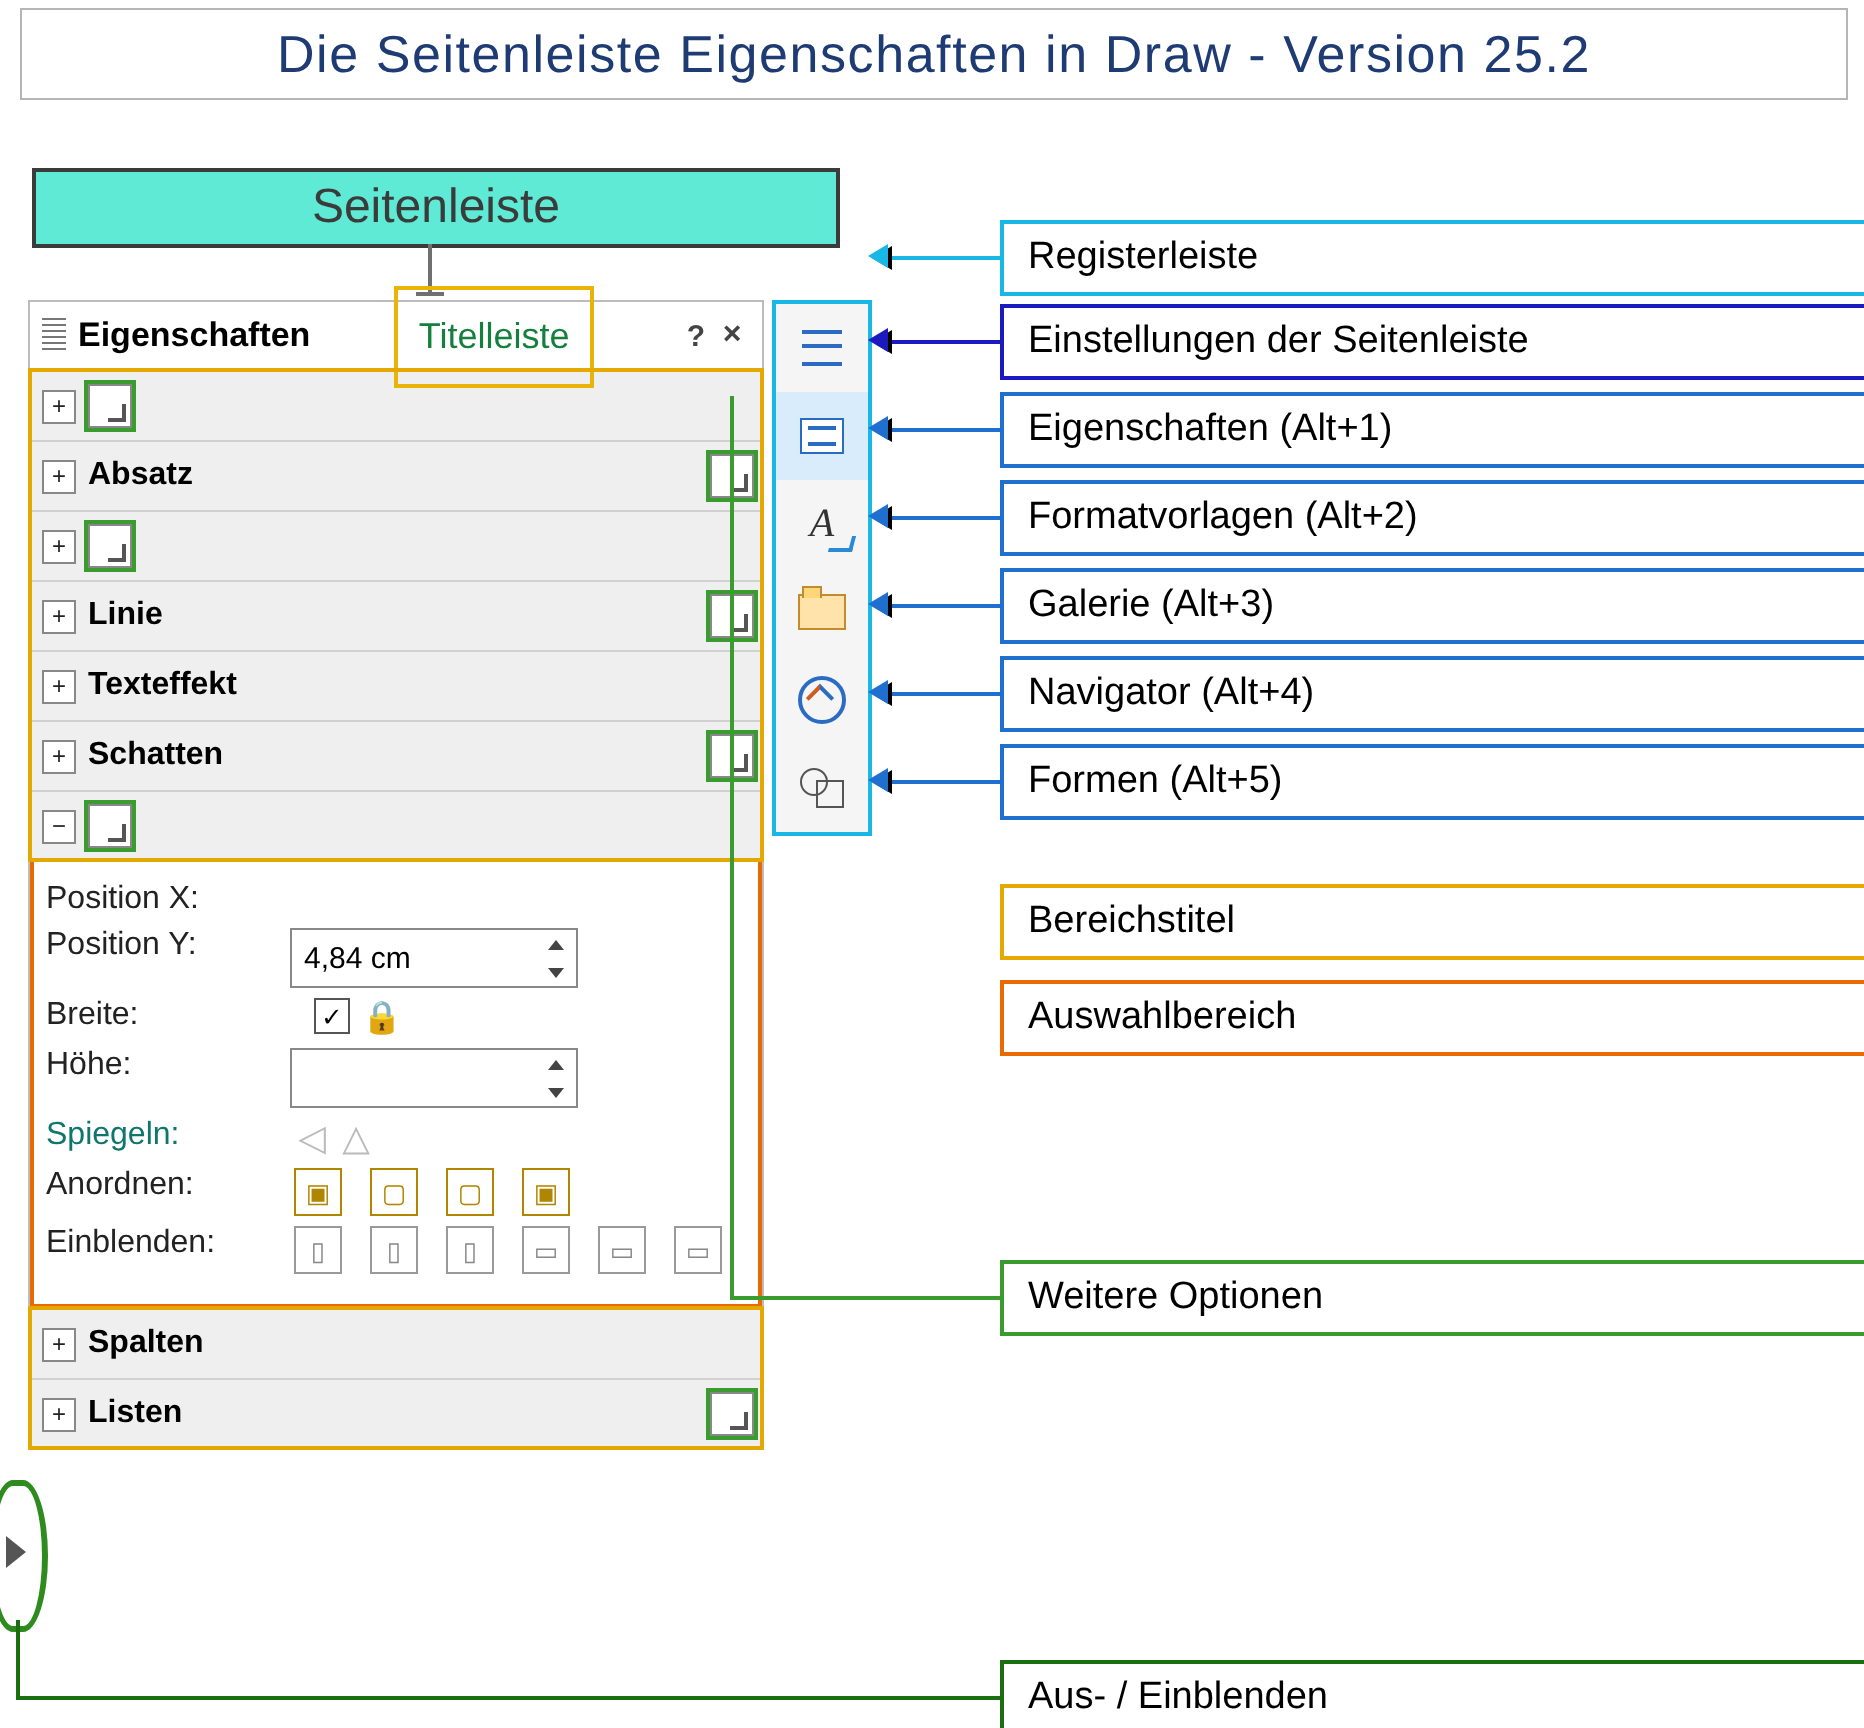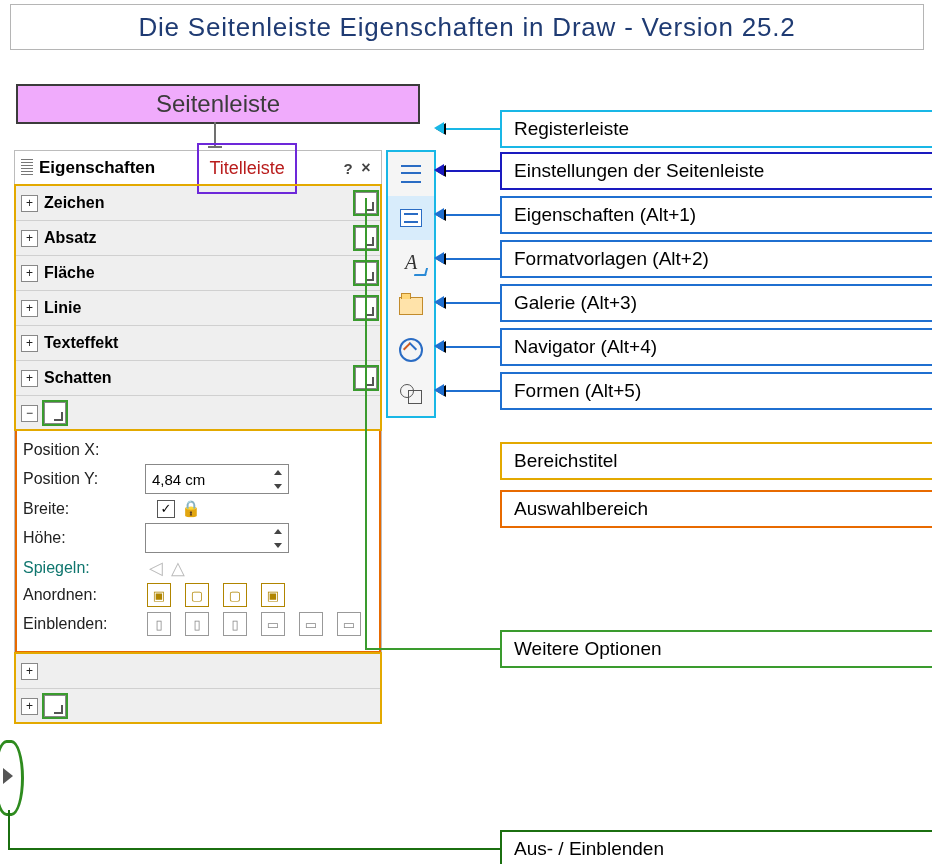--- a/index.html
+++ b/index.html
@@ -3,43 +3,43 @@
 <meta charset="utf-8">
 <style>
 html,body{margin:0;padding:0;font-family:"Segoe UI",Arial,sans-serif;font-size:15px;color:#000;background:#fff}
 .page{position:relative;width:932px;height:864px;background:#fff}
 
 
 .title-box{position:absolute;left:10px;top:4px;width:912px;height:44px;border:1px solid #b5b5b5;display:flex;align-items:center;justify-content:center}
 .title-text{font-size:26px;color:#1F3B73;letter-spacing:0.03em}
 
 
-.sidebar-label-box{position:absolute;left:16px;top:84px;width:400px;height:36px;border:2px solid #3b3b3b;display:flex;align-items:center;justify-content:center;font-size:24px;color:#3b3b3b;background:#f0abfc}
+.sidebar-label-box{position:absolute;left:16px;top:84px;width:400px;height:36px;border:2px solid #3b3b3b;display:flex;align-items:center;justify-content:center;font-size:24px;color:#3b3b3b;background:#5eead4}
 .sidebar-stem{position:absolute;left:214px;top:122px;width:2px;height:26px;background:#707070}
 .sidebar-t-top{position:absolute;left:208px;top:146px;width:14px;height:2px;background:#707070}
 
 
 .panel{position:absolute;left:14px;top:150px;width:366px;border:1px solid #bcbcbc;background:#f9f9f9}
 .panel-title{display:flex;align-items:center;height:34px;padding:0 6px;font-weight:bold;font-size:17px;background:#fff}
 .grip{display:inline-block;width:12px;height:18px;margin-right:6px;background:repeating-linear-gradient(#777 0 1px,transparent 1px 3px)}
 .title-fill{flex:1}
-.title-label-box{border:2px solid #6d28d9;padding:13px 10px;font-weight:normal;font-size:18px;color:#b91c1c}
+.title-label-box{border:2px solid #eab308;padding:13px 10px;font-weight:normal;font-size:18px;color:#15803d}
 .qmark,.xmark{width:18px;text-align:center;color:#444;font-size:15px}
 .xmark{font-size:16px}
 .section-row{display:flex;align-items:center;height:34px;border-top:1px solid #d0d0d0;background:#efefef;padding:0 4px 0 6px}
 .expander{width:15px;height:15px;border:1px solid #888;display:flex;align-items:center;justify-content:center;font-size:12px;line-height:1;margin-right:6px;color:#222;background:#fff}
 .section-title{flex:1;font-weight:bold;font-size:16px}
 .more-btn{width:20px;height:20px;border:1px solid #888;display:flex;align-items:flex-end;justify-content:flex-end;background:#fff;position:relative}
 .more-btn::after{content:"";width:7px;height:7px;border-right:2px solid #555;border-bottom:2px solid #555;margin:0 2px 2px 0}
 .green-box{outline:2px solid #3a9b2e;outline-offset:0}
 .yellow-border-group{outline:2px solid #e3a900;outline-offset:-1px}
 
 
 .detail-block{border:2px solid #e86a00;border-top:none;padding:6px 6px 10px 6px;background:#fff}
-.form-row{display:flex;align-items:center;margin:5px 0}
+.form-row{display:flex;margin:5px 0}
 .form-label{width:122px;font-size:16px;color:#222}
 .form-label.disabled{color:#0f766e}
 .spin{position:relative;width:142px;height:28px;border:1px solid #888;background:#fff;display:flex;align-items:center}
 .spin input{border:0;outline:0;width:110px;padding:0 6px;font-size:15px;background:transparent}
 .spin .spinbtns{position:absolute;right:0;top:0;width:20px;height:100%;display:flex;flex-direction:column}
 .spin .sp{flex:1;display:flex;align-items:center;justify-content:center}
 .spin .sp::before{content:"";width:0;height:0;border-left:4px solid transparent;border-right:4px solid transparent}
 .spin .sp.up::before{border-bottom:5px solid #444}
 .spin .sp.dn::before{border-top:5px solid #444}
 .chk{width:16px;height:16px;border:1px solid #555;margin-left:12px;display:flex;align-items:center;justify-content:center;font-size:13px}
@@ -108,31 +108,29 @@
       <span class="title-fill"></span>
       <span class="title-label-box">Titelleiste</span>
       <span class="title-fill"></span>
       <span class="qmark">?</span>
       <span class="xmark">×</span>
     </div>
 
     <div class="yellow-border-group">
       <div class="section-row">
         <span class="expander">+</span>
-        <span class="section-title">Zeichen</span>
         <span class="more-btn green-box"></span>
       </div>
       <div class="section-row">
         <span class="expander">+</span>
         <span class="section-title">Absatz</span>
         <span class="more-btn green-box"></span>
       </div>
       <div class="section-row">
         <span class="expander">+</span>
-        <span class="section-title">Fläche</span>
         <span class="more-btn green-box"></span>
       </div>
       <div class="section-row">
         <span class="expander">+</span>
         <span class="section-title">Linie</span>
         <span class="more-btn green-box"></span>
       </div>
       <div class="section-row">
         <span class="expander">+</span>
         <span class="section-title">Texteffekt</span>
@@ -200,23 +198,25 @@
           <span class="tiny-icon grey">▭</span>
           <span class="tiny-icon grey">▭</span>
           <span class="tiny-icon grey">▭</span>
         </div>
       </div>
     </div>
 
     <div class="bottom-group">
       <div class="section-row">
         <span class="expander">+</span>
-      </div>
-      <div class="section-row">
-        <span class="expander">+</span>
+        <span class="section-title">Spalten</span>
+      </div>
+      <div class="section-row">
+        <span class="expander">+</span>
+        <span class="section-title">Listen</span>
         <span class="more-btn green-box"></span>
       </div>
     </div>
   </div>
 
   <div class="dock">
     <div class="dock-btn">
         <span class="dock-icon">
           <span class="hamburger"></span>
         </span>

